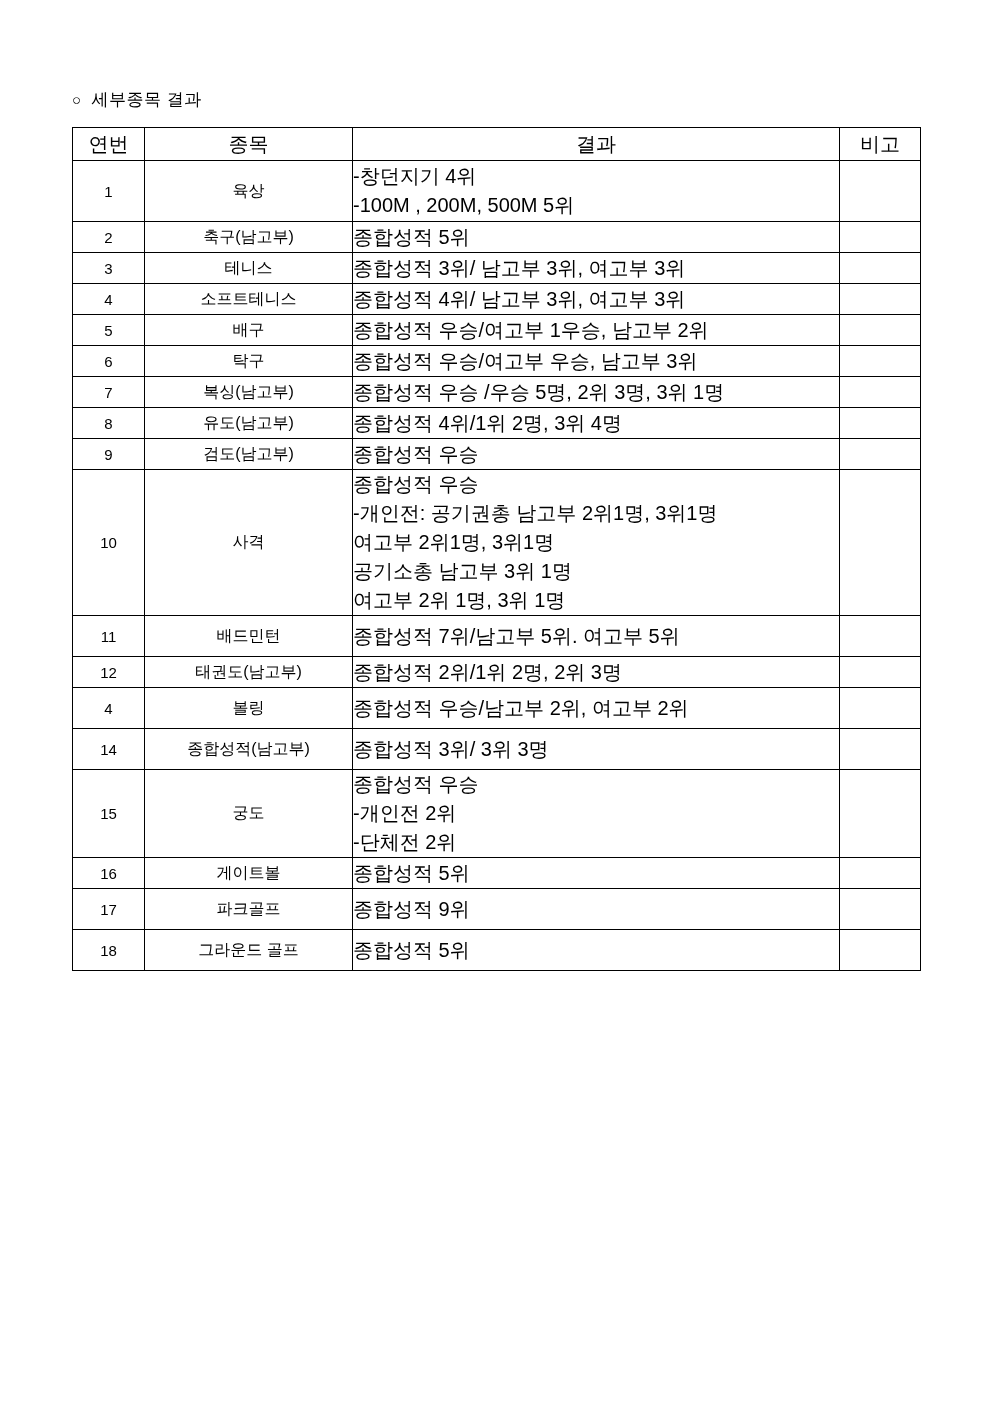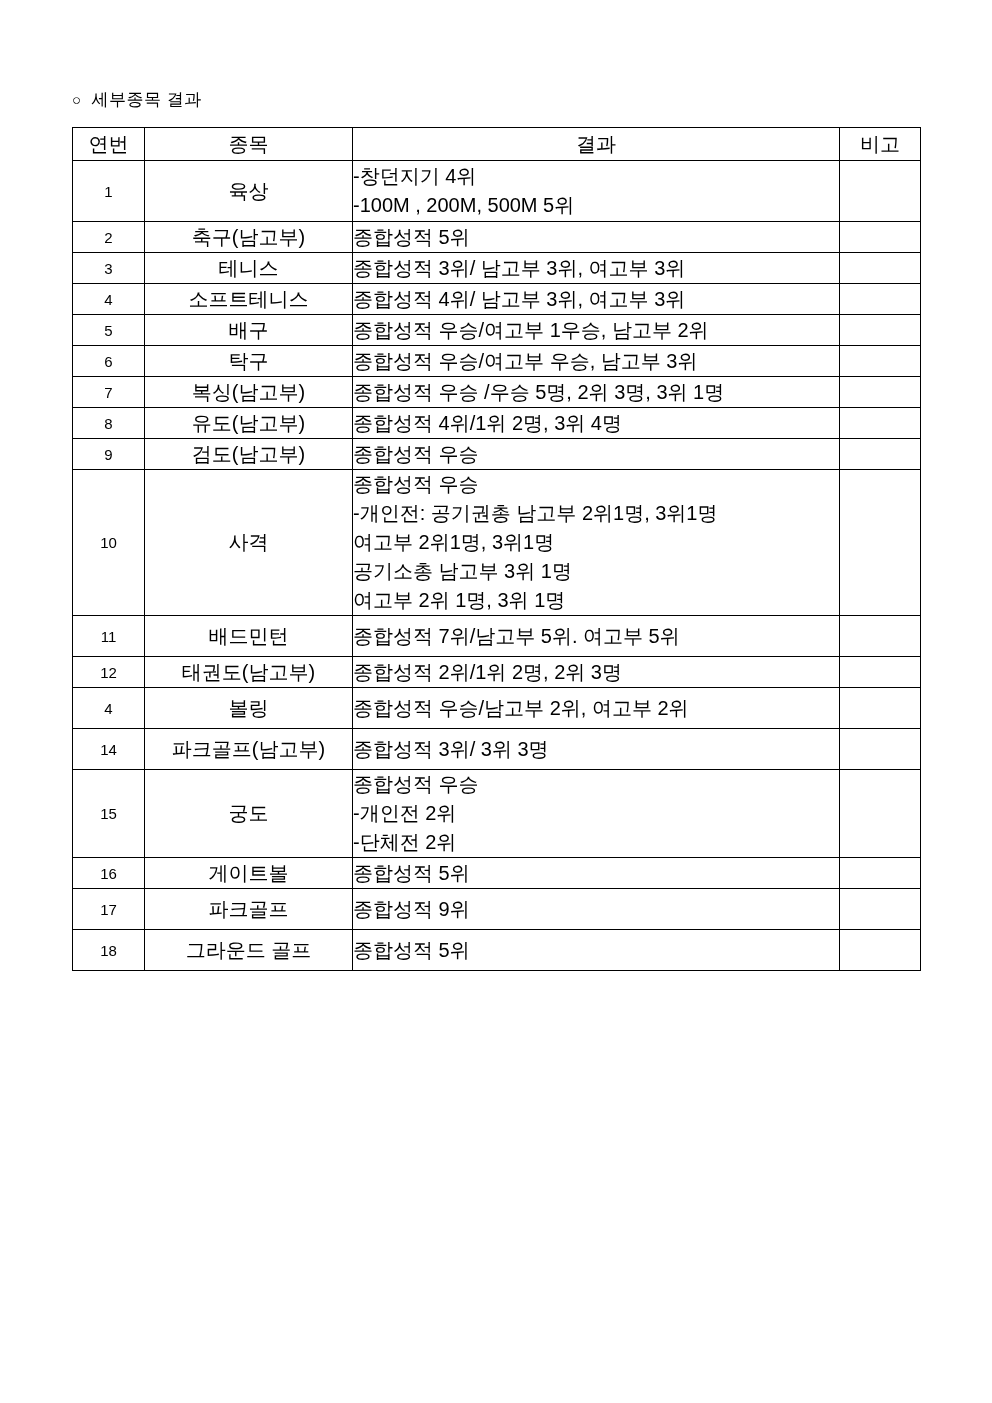--- a/index.html
+++ b/index.html
@@ -58,21 +58,21 @@
     font-weight: normal;
     text-align: center;
     font-size: 20px;
   }
   td.cell-no {
     text-align: center;
     font-size: 15px;
   }
   td.cell-event {
     text-align: center;
-    font-size: 20px;
+    font-size: 16px;
   }
   td.cell-result {
     text-align: left;
     padding: 6px 0 6px 8px;
     font-size: 20px;
     white-space: pre-line;
     line-height: 1.45;
   }
   td.cell-note {
     text-align: center;
@@ -186,21 +186,21 @@
           <td class="cell-note"></td>
         </tr>
         <tr class="row-h3">
           <td class="cell-no">4</td>
           <td class="cell-event">볼링</td>
           <td class="cell-result">종합성적 우승/남고부 2위, 여고부 2위</td>
           <td class="cell-note"></td>
         </tr>
         <tr class="row-h3">
           <td class="cell-no">14</td>
-          <td class="cell-event">파크골프(남고부)</td>
+          <td class="cell-event">종합성적(남고부)</td>
           <td class="cell-result">종합성적 3위/ 3위 3명</td>
           <td class="cell-note"></td>
         </tr>
         <tr class="row-h5">
           <td class="cell-no">15</td>
           <td class="cell-event">궁도</td>
           <td class="cell-result">종합성적 우승
 -개인전 2위
 -단체전 2위</td>
           <td class="cell-note"></td>

